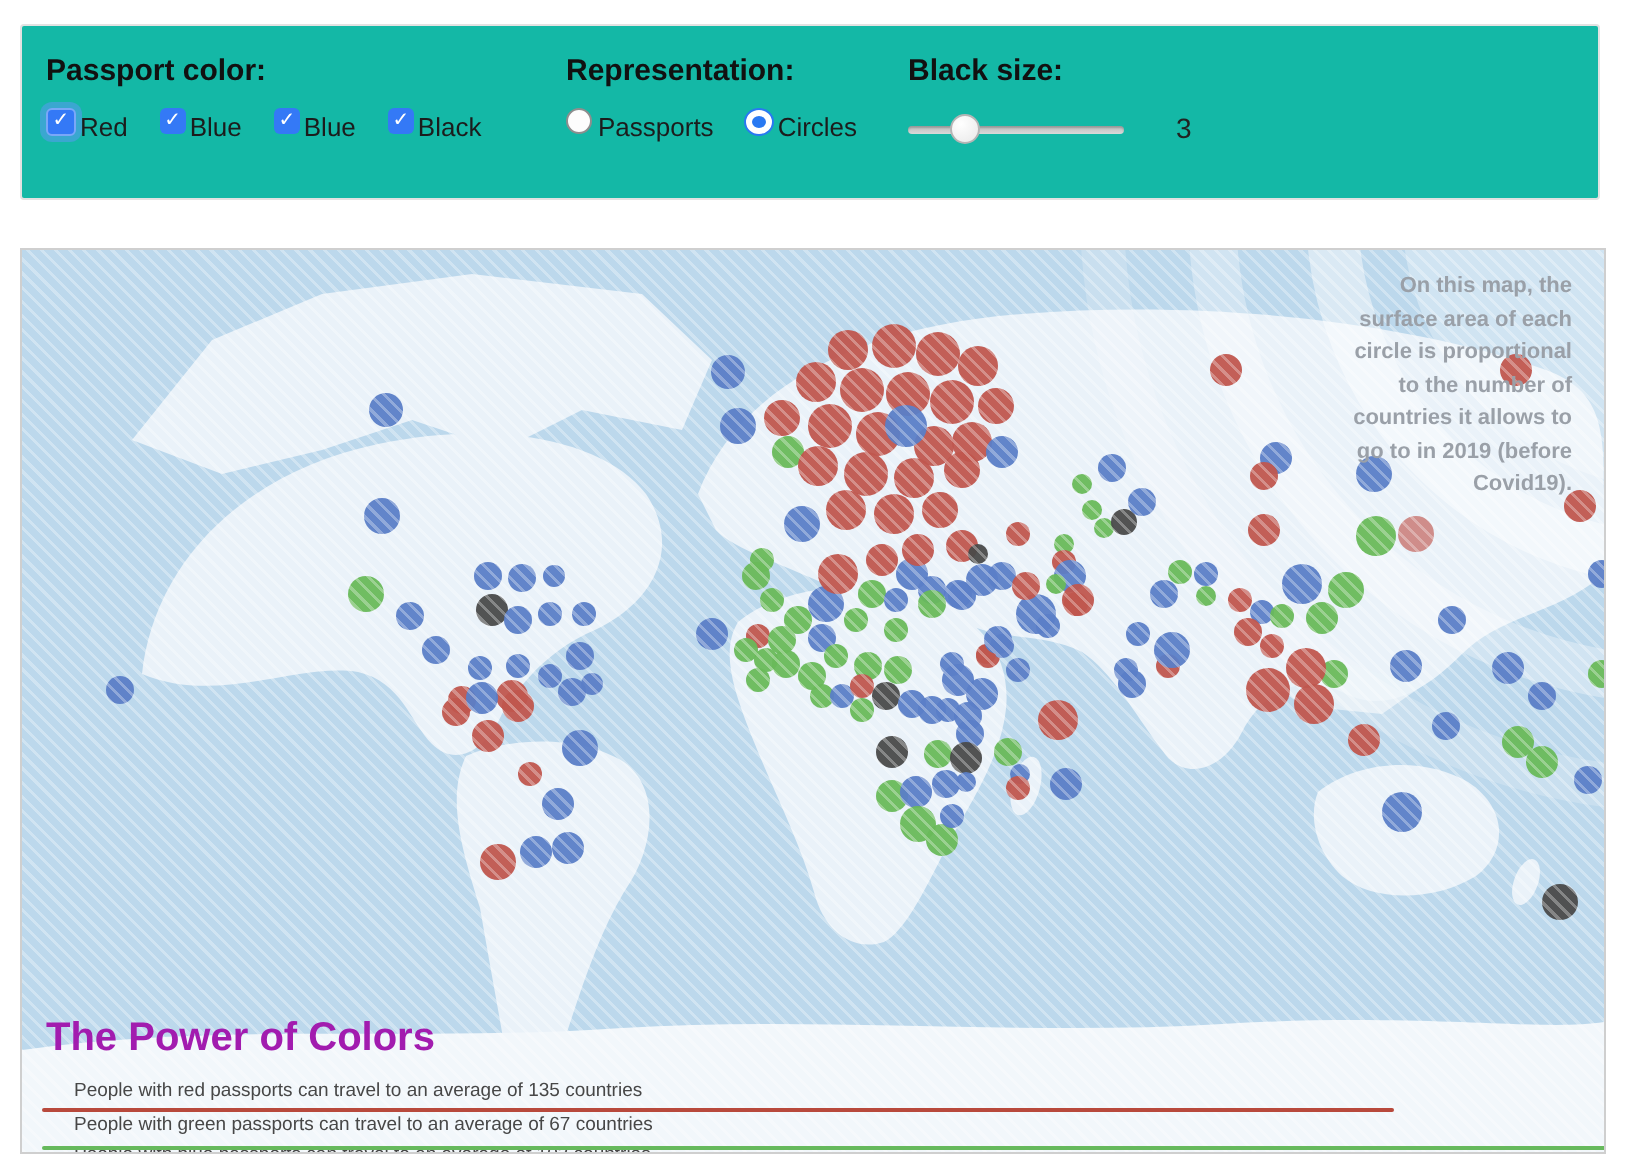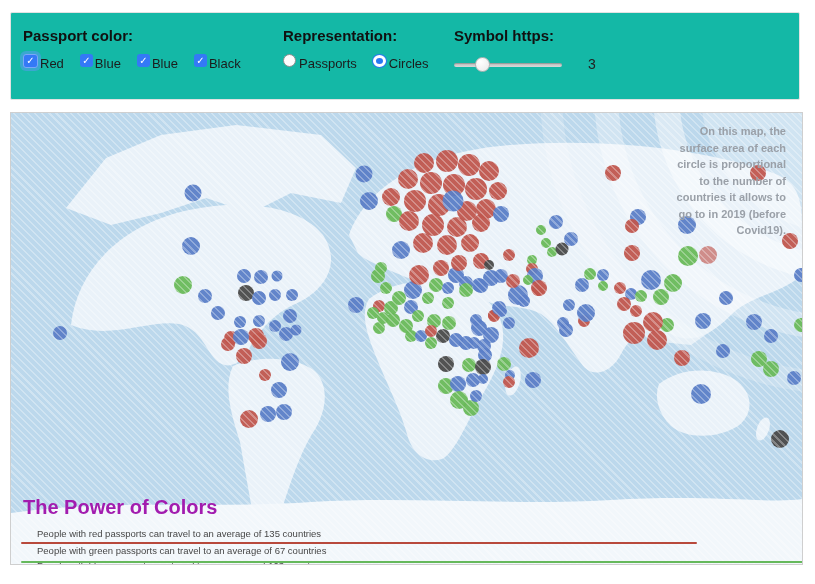--- a/index.html
+++ b/index.html
@@ -19,21 +19,21 @@
   .radio{width:13px;height:13px;border-radius:50%;margin-right:3px;box-sizing:border-box;flex:0 0 13px;}
   .radio.off{border:1px solid #8e8e8e;background:#fdfdfd;}
   .radio.on{background:#2979f2;border:3px solid #fff;box-shadow:0 0 0 1px #2979f2;width:12px;height:12px;}
   .slider{position:relative;width:108px;height:15px;margin-top:4px;display:inline-block;vertical-align:middle;}
   .slider .track{position:absolute;left:0;right:0;top:6px;height:4px;border-radius:2px;
     background:linear-gradient(#bdbdbd,#d9d9d9);box-shadow:inset 0 1px 1px rgba(0,0,0,.2);}
   .slider .thumb{position:absolute;top:0;width:15px;height:15px;border-radius:50%;
     background:radial-gradient(circle at 35% 30%,#ffffff,#e8e8e8);border:1px solid #b5b5b5;box-sizing:border-box;}
   .slider-value{font-size:14px;color:#222;margin-left:26px;vertical-align:middle;position:relative;top:1px;}
   
-  .map{position:absolute;left:10px;top:112px;width:791px;height:451px;border:1px solid #cfcfcf;
+  .map{position:absolute;left:10px;top:124px;width:791px;height:451px;border:1px solid #cfcfcf;
     overflow:hidden;background:#bcd8ec;text-decoration:underline;}
   .map .hatch{position:absolute;inset:0;pointer-events:none;
     background:repeating-linear-gradient(45deg,rgba(255,255,255,.30) 0 1.5px,rgba(255,255,255,0) 1.5px 5px);}
   .map svg{position:absolute;left:0;top:0;}
   .map-note{position:absolute;right:16px;top:10px;width:122px;text-align:right;font-size:11px;
     font-weight:700;color:#9aa0a8;line-height:1.5;}
   .watermark{position:absolute;left:6px;top:378px;font-size:45px;font-weight:500;letter-spacing:1px;
     white-space:nowrap;color:rgba(122,140,168,.33);}
   .legend-title{position:absolute;left:12px;top:383px;margin:0;font-size:20px;font-weight:700;color:#a21caf;}
   .legend-text{position:absolute;left:13px;font-size:9.5px;color:#474747;white-space:nowrap;padding-left:13px;}
@@ -73,21 +73,21 @@
           <span class="radio off"></span>
           <span class="radio-label">Passports</span>
         </span>
         <span class="radio-item">
           <span class="radio on"></span>
           <span class="radio-label">Circles</span>
         </span>
       </div>
   </div>
   <div class="group g-size">
-    <h3>Symbol https:</h3>
+    <h3>Black size:</h3>
     <div class="ctrl-row">
       <div class="slider">
         <div class="track"></div>
         <div class="thumb" id="slider-thumb" style="left: calc(26% - 7px);"></div>
       </div>
       <span class="slider-value">3</span>
     </div>
   </div>
 </div>
 

